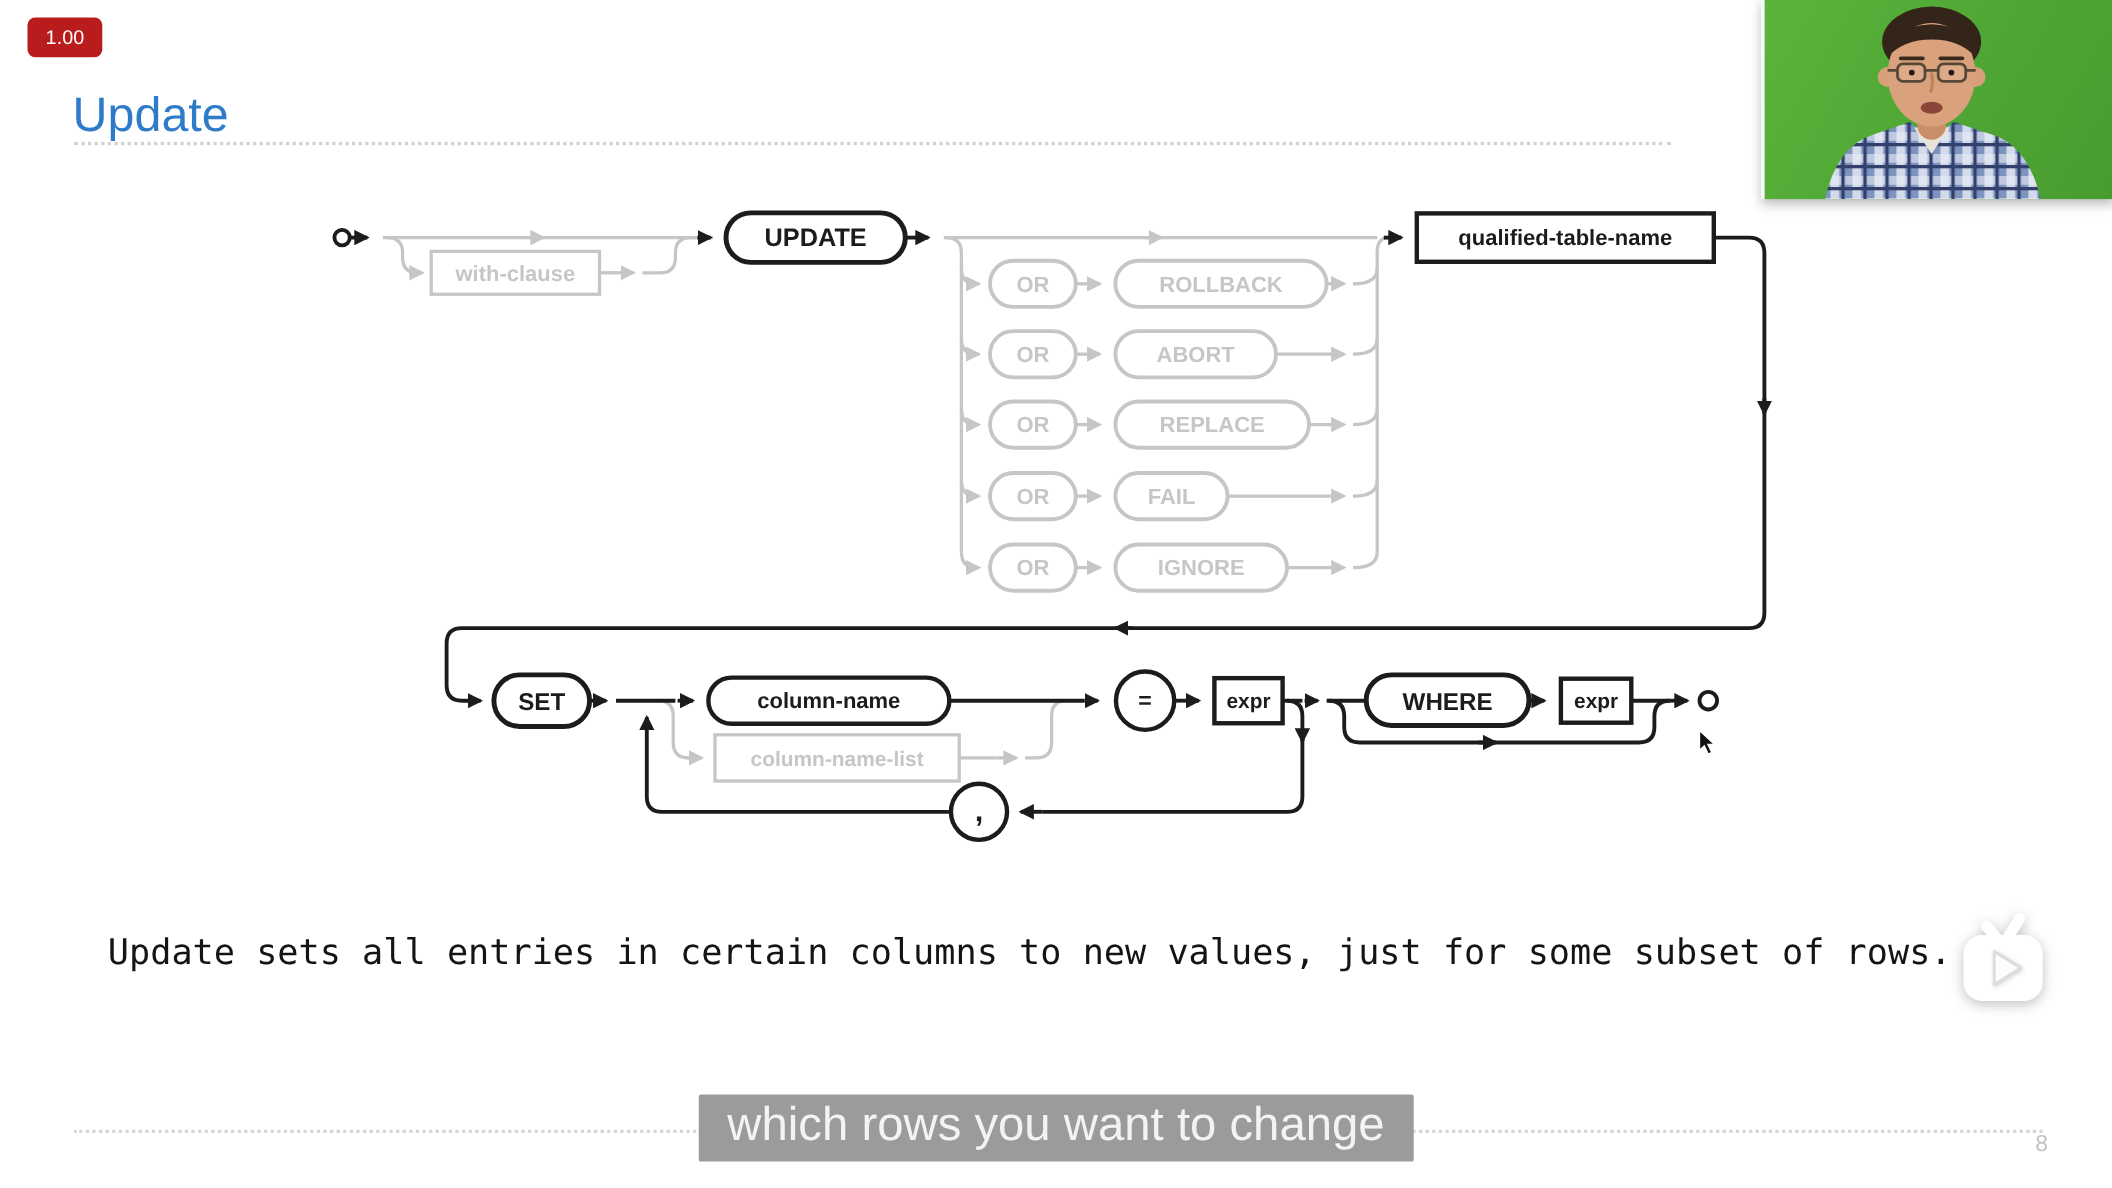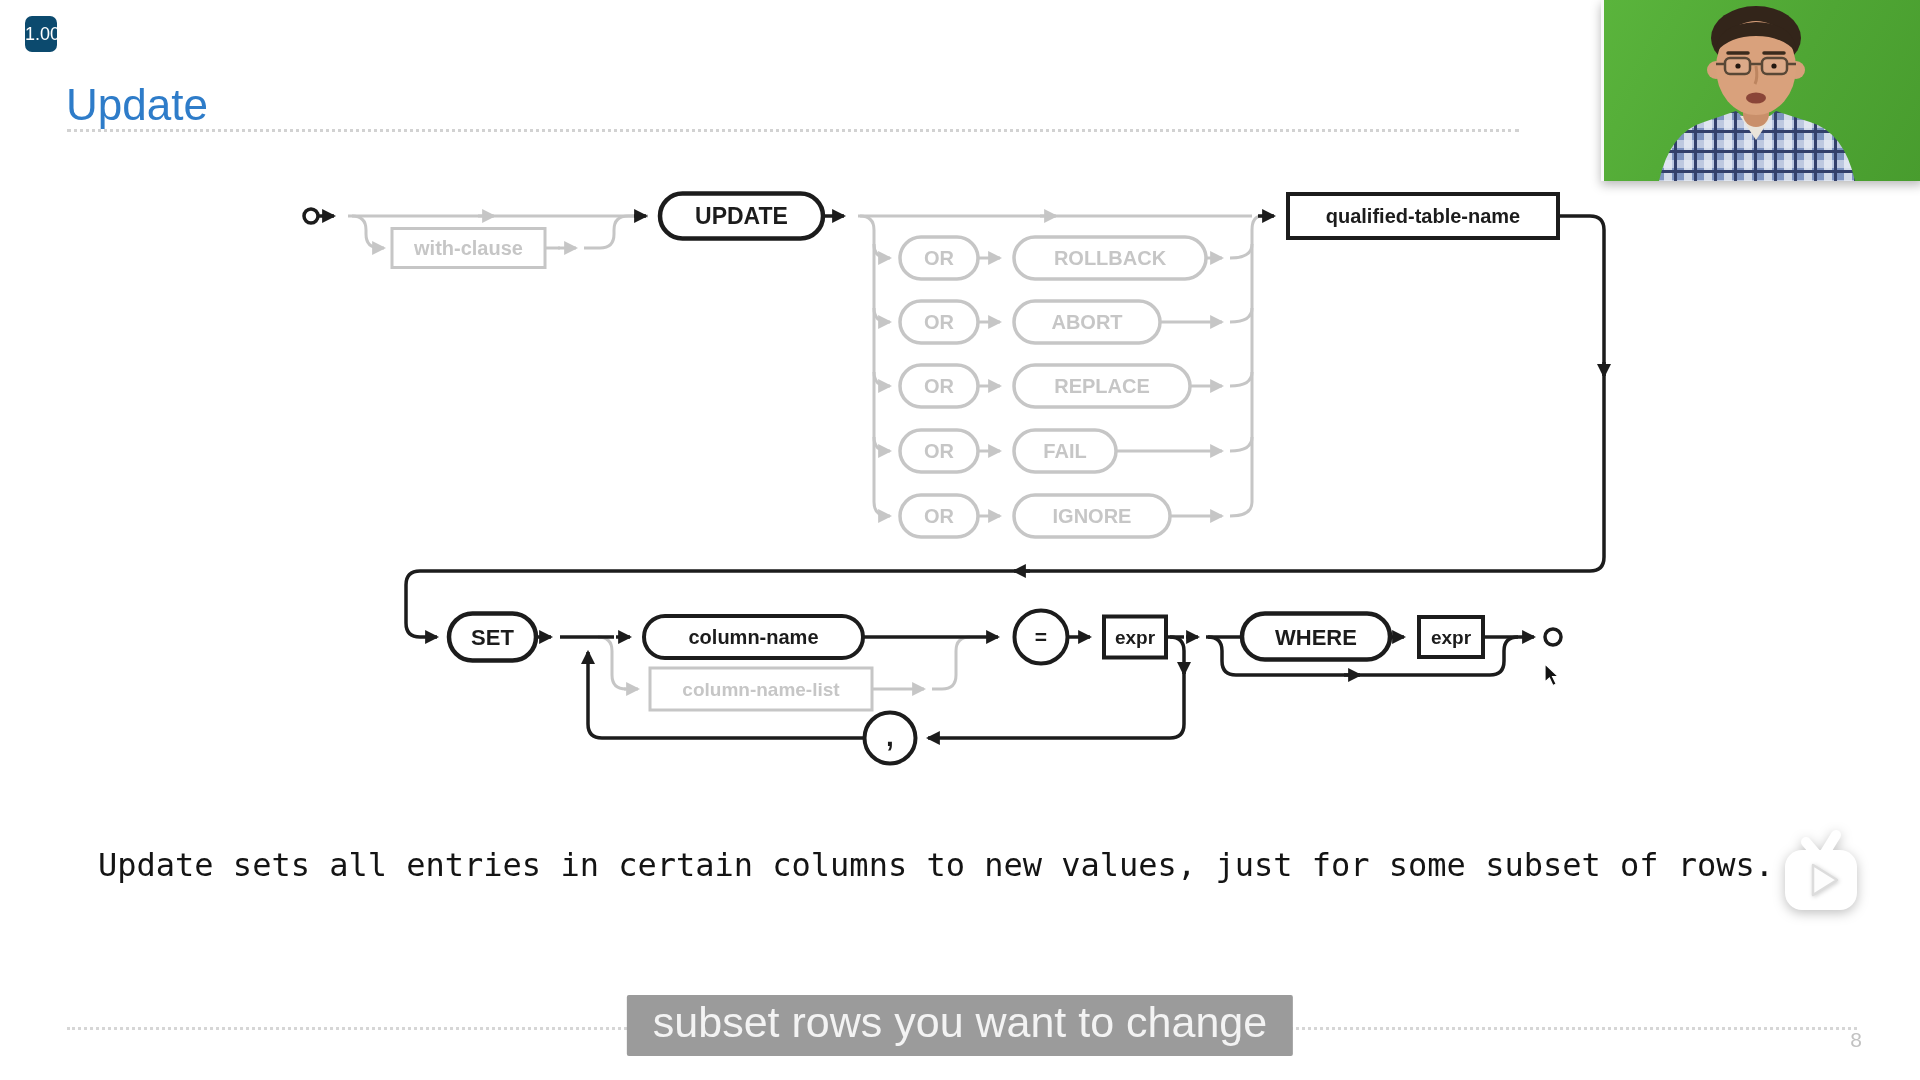--- a/index.html
+++ b/index.html
@@ -4,22 +4,22 @@
 <style>
   html,body{margin:0;padding:0;}
   body{
     width:1920px;height:1080px;position:relative;overflow:hidden;
     background:#ffffff;font-family:"Liberation Sans",sans-serif;
   }
   .abs{position:absolute;}
 
   
   .speed-badge{
-    left:25px;top:16px;width:32px;height:36px;line-height:36px;
-    background:#0c4a6e;border-radius:7px;color:#ffffff;
+    left:25px;top:16px;width:68px;height:36px;line-height:36px;
+    background:#b91c1c;border-radius:7px;color:#ffffff;
     font-size:18px;text-align:center;
   }
 
   
   .slide-title{
     left:66px;top:80px;font-size:44px;color:#2e7cc9;letter-spacing:0;
   }
   .title-rule{
     left:67px;top:129px;width:1452px;height:0;
     border-top:3px dotted #d2d2d2;
@@ -251,21 +251,21 @@
 
 <div class="abs tv-icon">
   <svg width="90" height="92" viewBox="0 0 90 92">
     <path d="M30 18 L42 32 M60 11 L47 32" stroke="#ffffff" stroke-width="10" stroke-linecap="round" fill="none"></path>
     <rect x="9" y="26" width="72" height="60" rx="17" fill="#ffffff"></rect>
     <path d="M37 41 L61 56 L37 71 Z" fill="#fdfdfd" stroke="#dcdcdc" stroke-width="2.5" stroke-linejoin="round" style="filter:drop-shadow(1px 1px 2px rgba(0,0,0,0.18));"></path>
   </svg>
 </div>
 
 <div class="abs bottom-rule"></div>
-<div class="abs caption">subset rows you want to change</div>
+<div class="abs caption">which rows you want to change</div>
 <div class="abs page-number">8</div>
 
 <div class="abs webcam">
   <svg width="319" height="181" viewBox="0 0 319 181">
     <defs>
       <pattern id="plaid" width="20" height="20" patternUnits="userSpaceOnUse">
         <rect width="20" height="20" fill="#7d93c0"></rect>
         <rect x="0" y="0" width="8" height="20" fill="#e9edf5" opacity="0.8"></rect>
         <rect x="0" y="0" width="20" height="8" fill="#e9edf5" opacity="0.6"></rect>
         <rect x="10" y="0" width="3" height="20" fill="#33406b"></rect>

